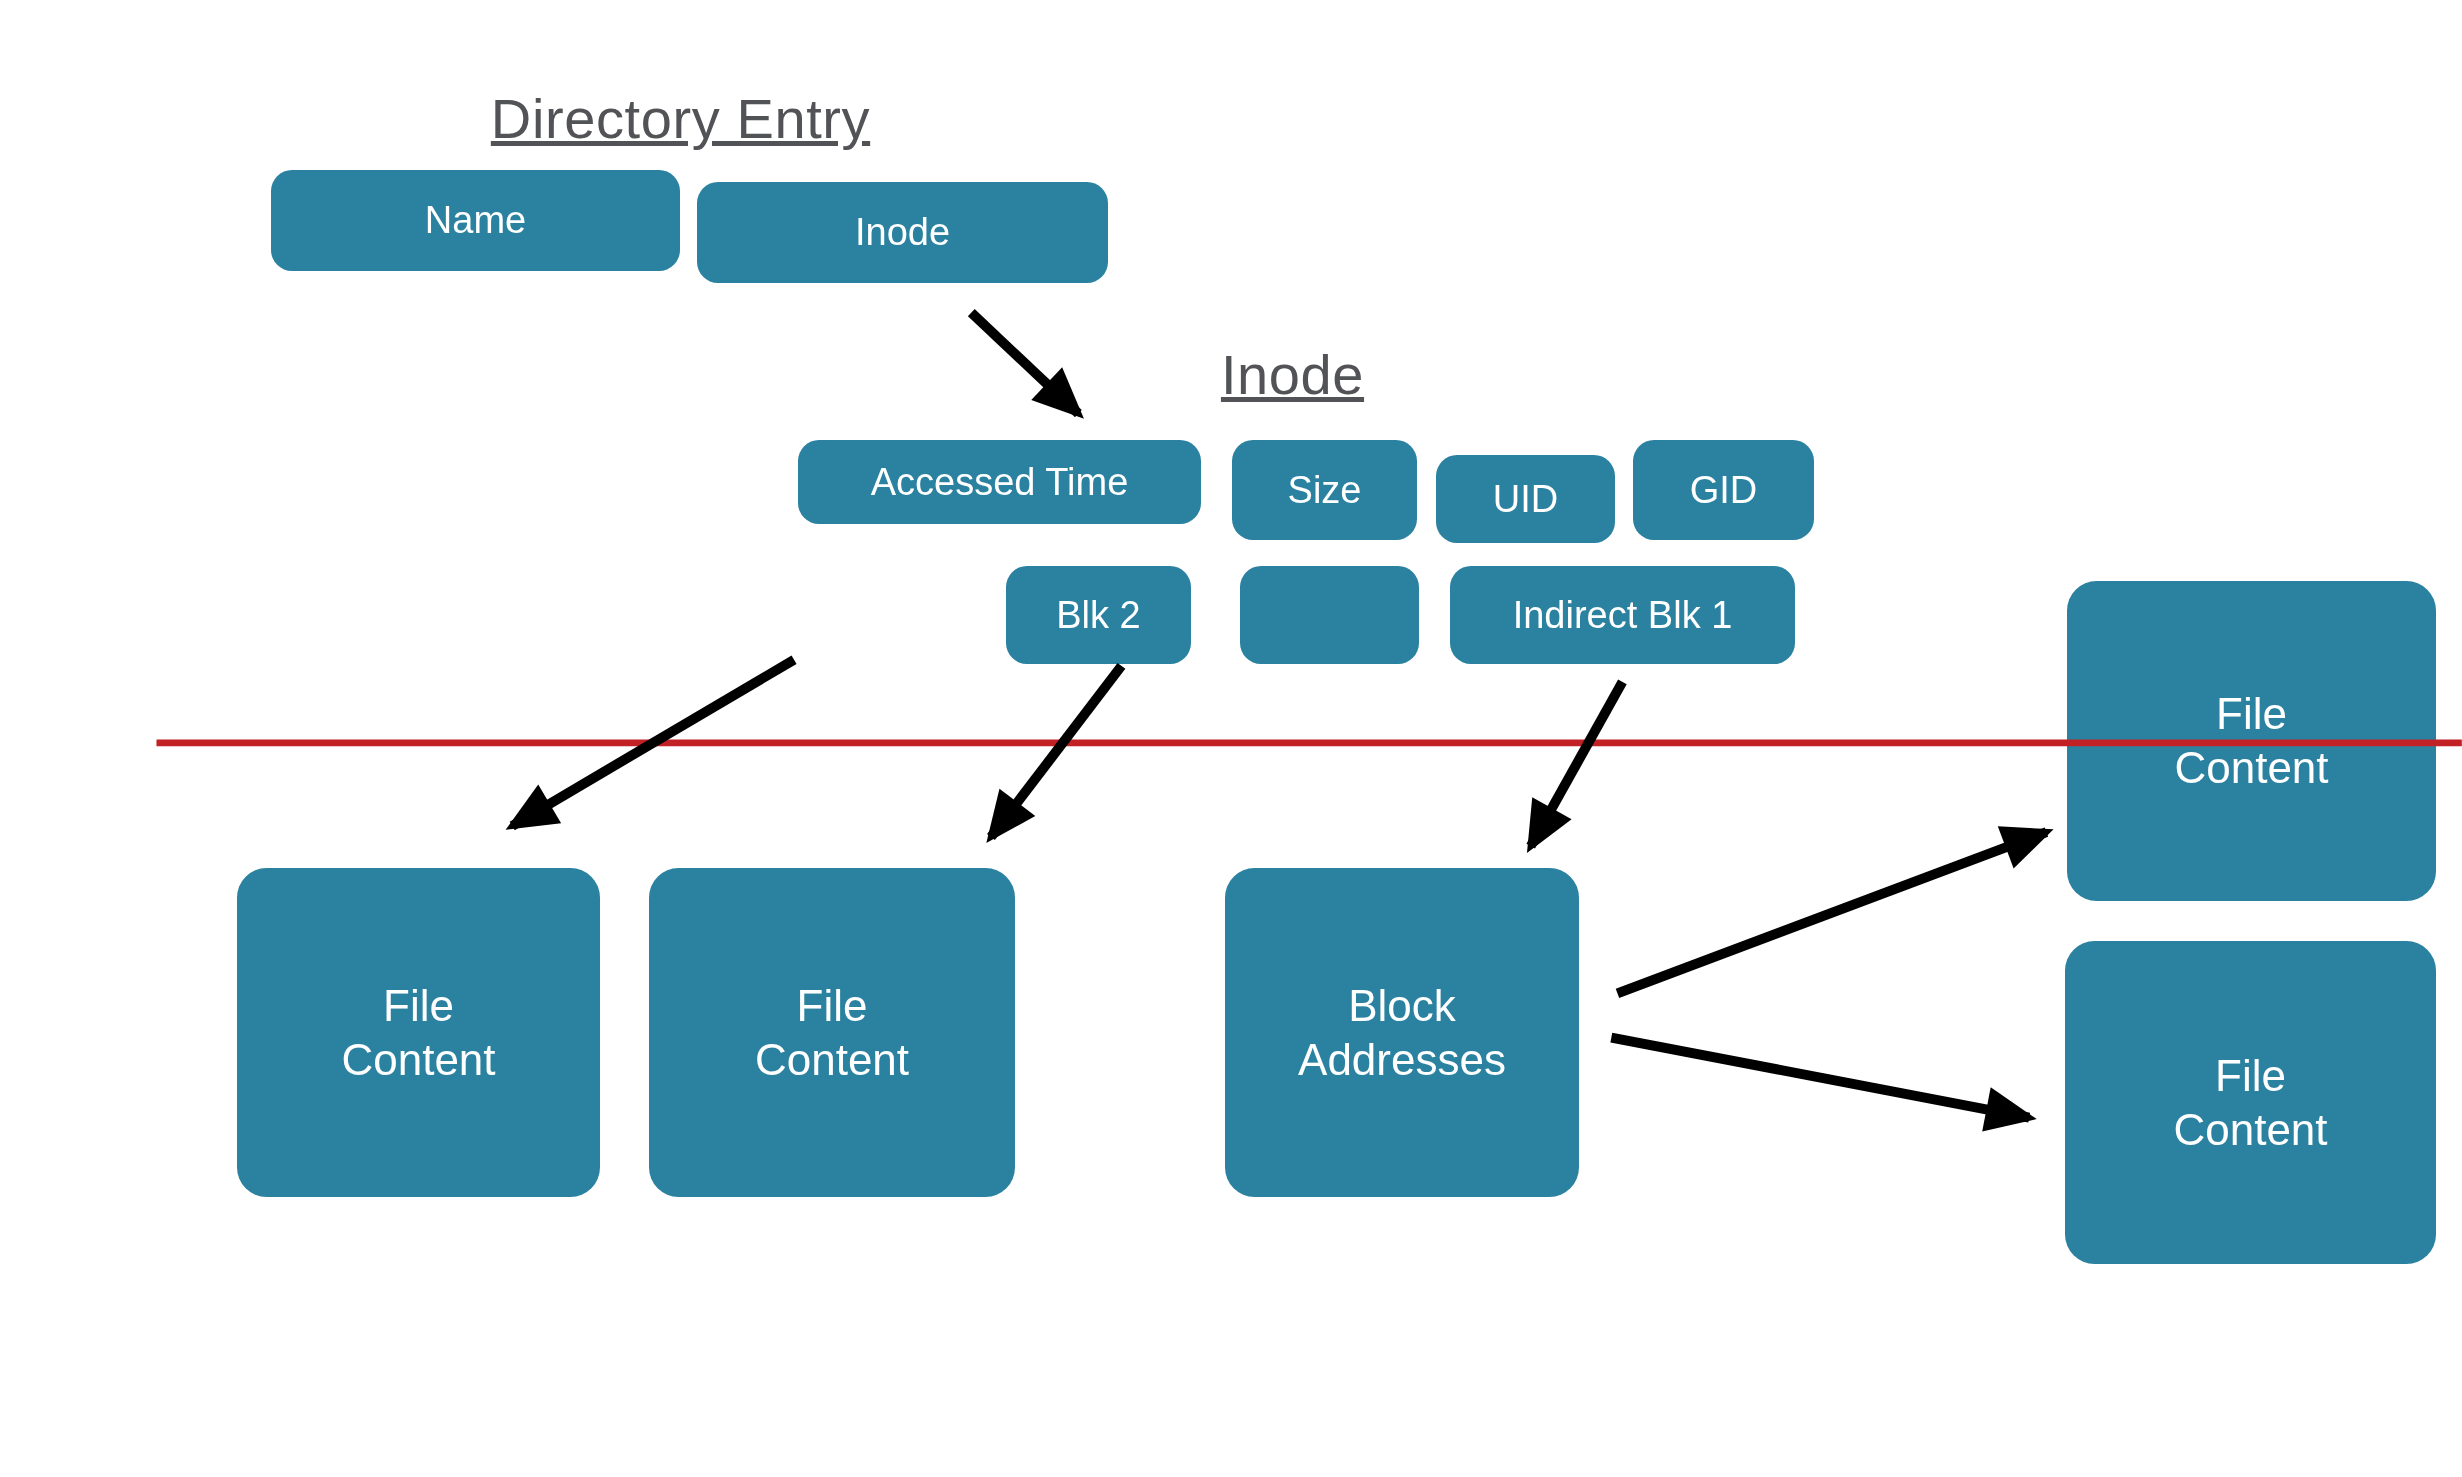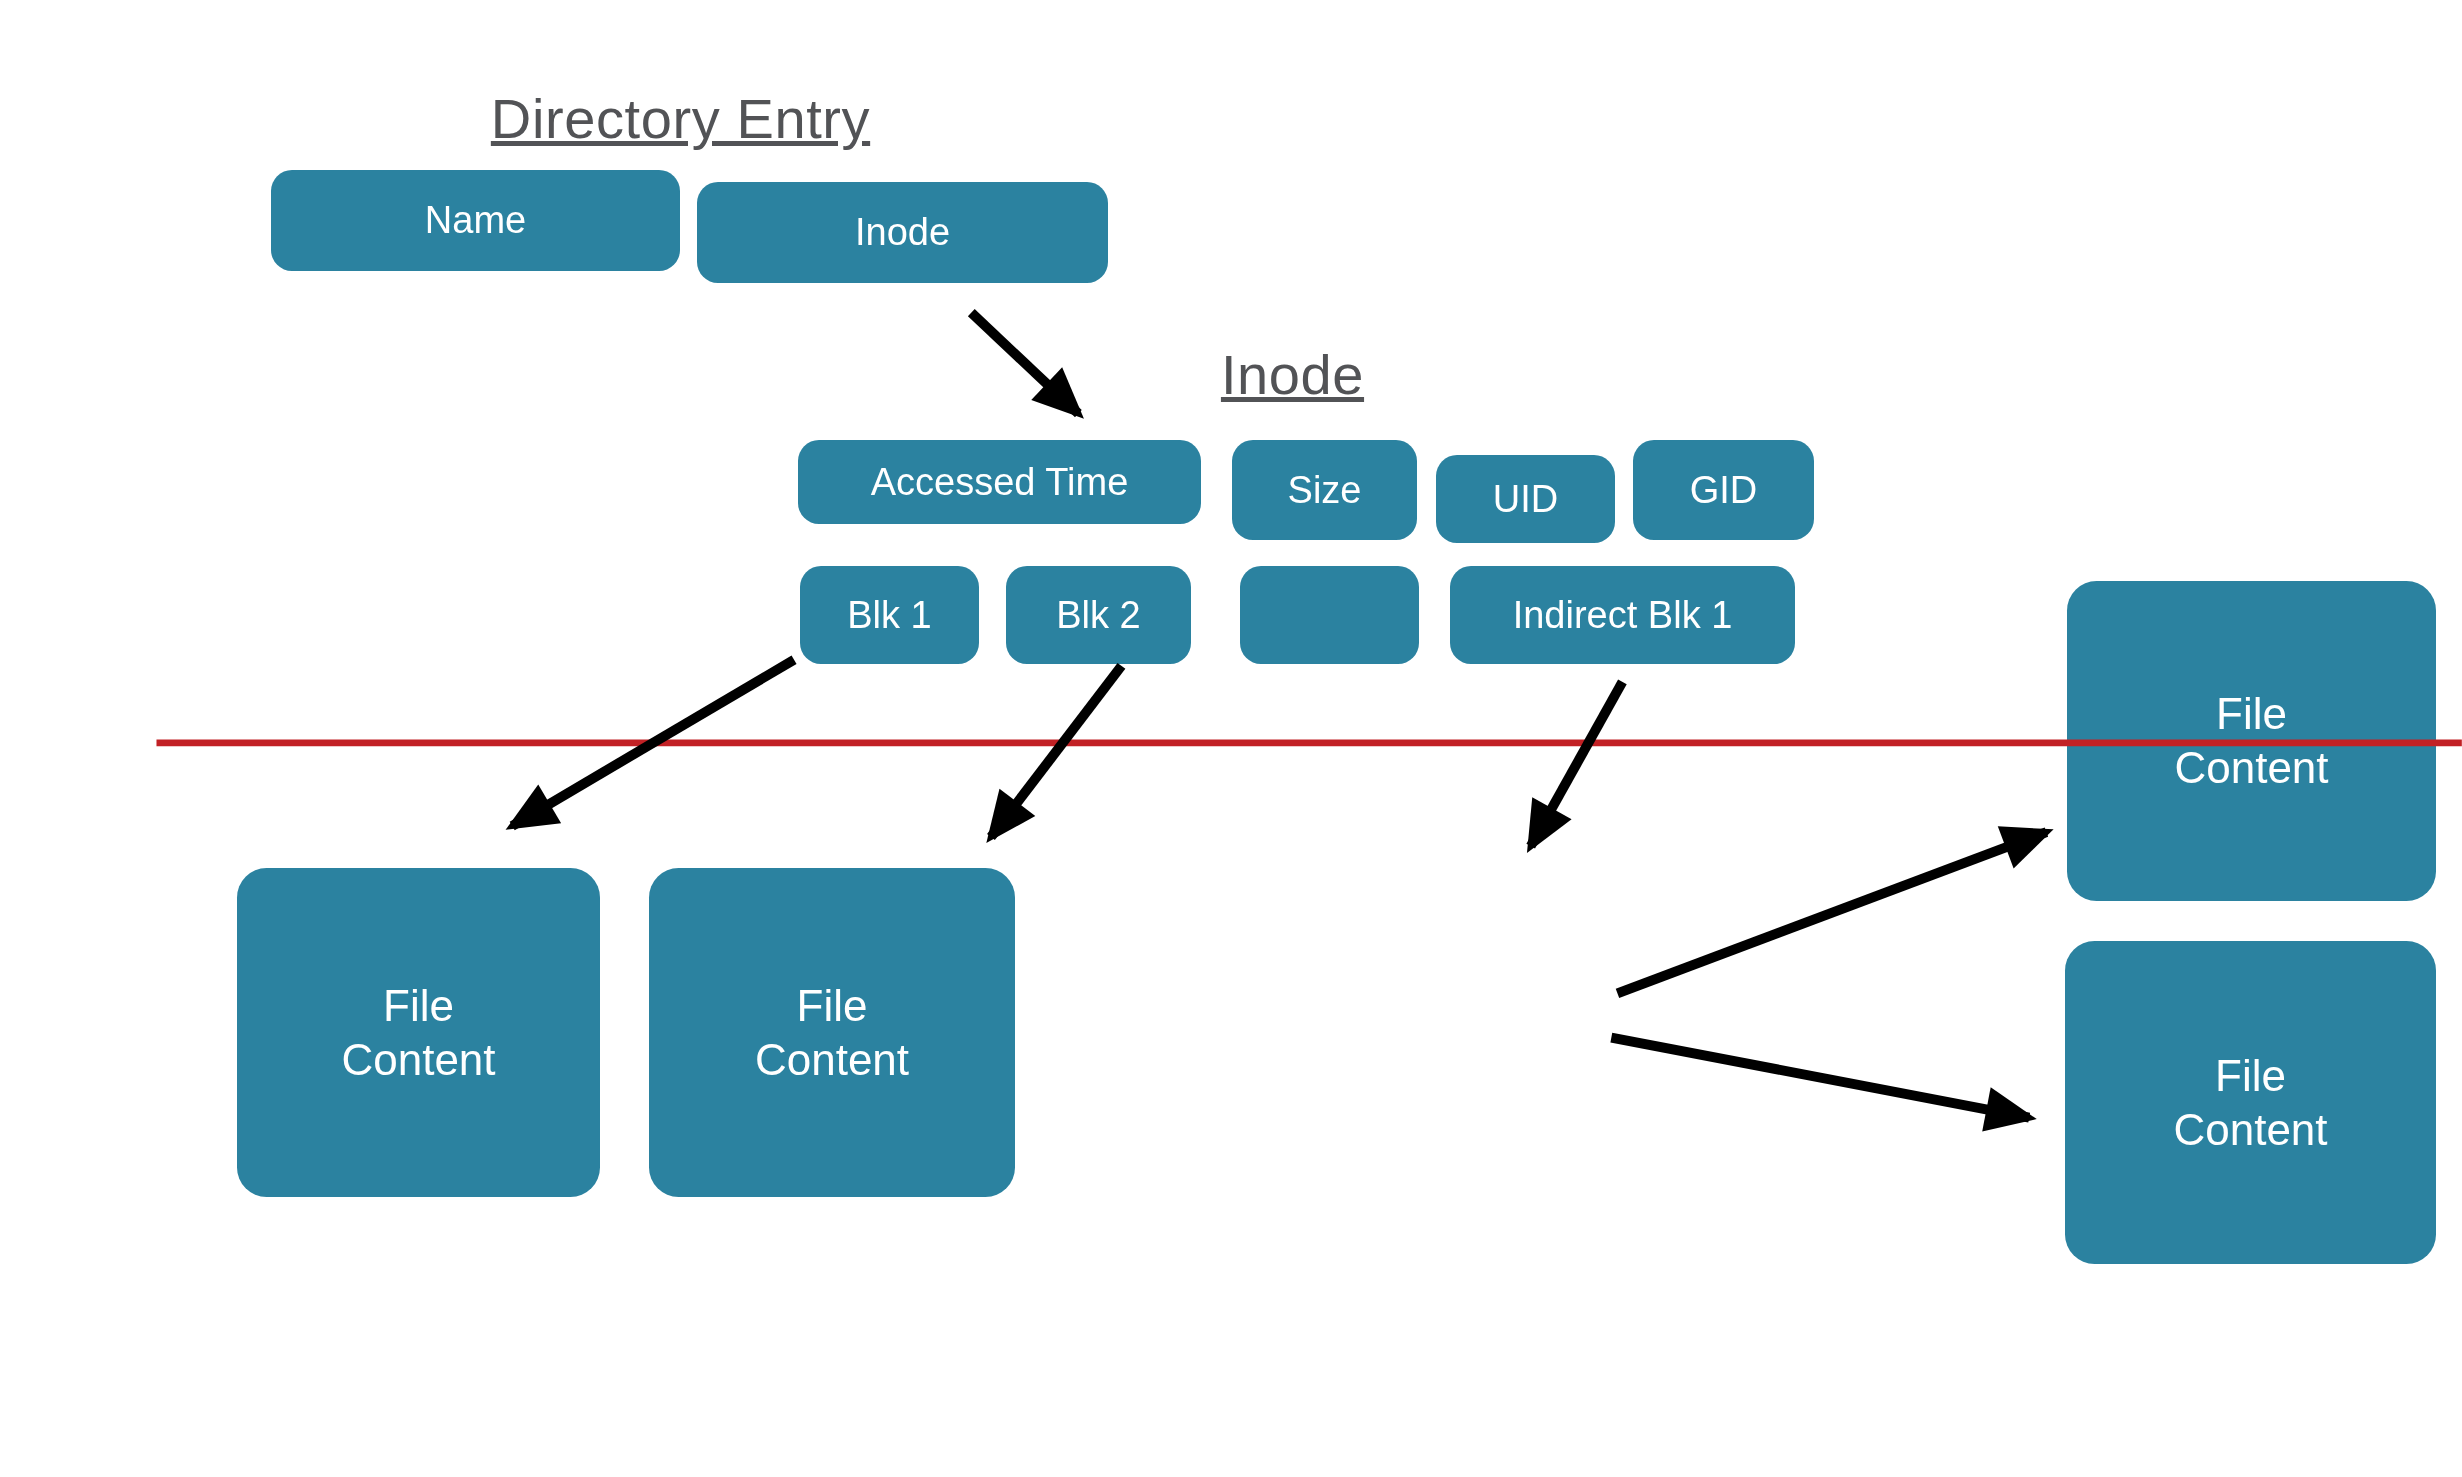--- a/index.html
+++ b/index.html
@@ -67,42 +67,43 @@
   <div class="box cell" style="left:1232px; top:440px; width:185px; height:100px;">
     <span class="label">Size</span>
   </div>
   <div class="box cell" style="left:1436px; top:455px; width:179px; height:88px;">
     <span class="label">UID</span>
   </div>
   <div class="box cell" style="left:1633px; top:440px; width:181px; height:100px;">
     <span class="label">GID</span>
   </div>
 
-  <div class="box cell" style="left:800px; top:566px; width:179px; height:98px;">
-    <span class="label">Blk 1</span>
-  </div>
   <div class="box cell" style="left:1006px; top:566px; width:185px; height:98px;">
     <span class="label">Blk 2</span>
   </div>
   <div class="box cell" style="left:1240px; top:566px; width:179px; height:98px;">
     <span class="label"></span>
   </div>
   <div class="box cell" style="left:1450px; top:566px; width:345px; height:98px;">
     <span class="label">Indirect Blk 1</span>
   </div>
 
   <div class="box bigbox" style="left:237px; top:868px; width:363px; height:329px;">
     <span class="label">File
 Content</span>
   </div>
   <div class="box bigbox" style="left:649px; top:868px; width:366px; height:329px;">
     <span class="label">File
 Content</span>
   </div>
 
+  <div class="box bigbox" style="left:1225px; top:868px; width:354px; height:329px;">
+    <span class="label">Block
+Addresses</span>
+  </div>
 
   <div class="box bigbox" style="left:2067px; top:581px; width:369px; height:320px;">
     <span class="label">File
 Content</span>
   </div>
   <div class="box bigbox" style="left:2065px; top:941px; width:371px; height:323px;">
     <span class="label">File
 Content</span>
   </div>
 

